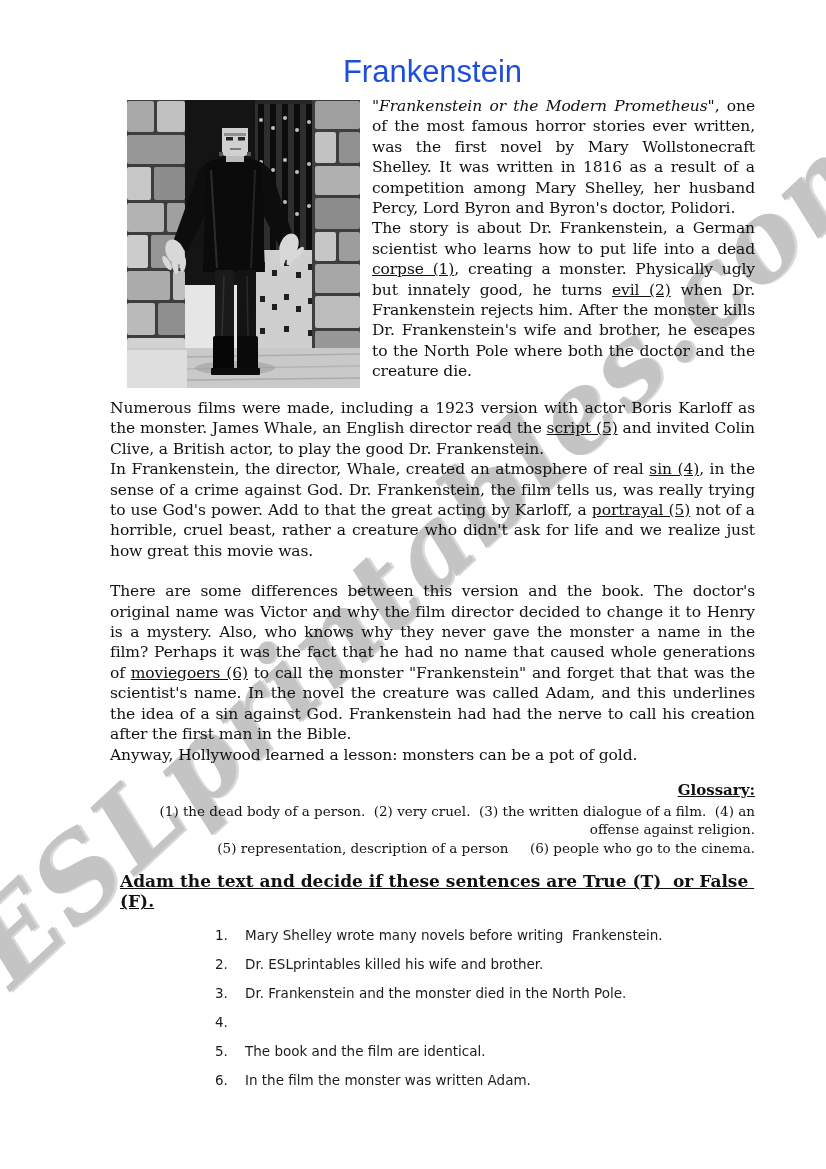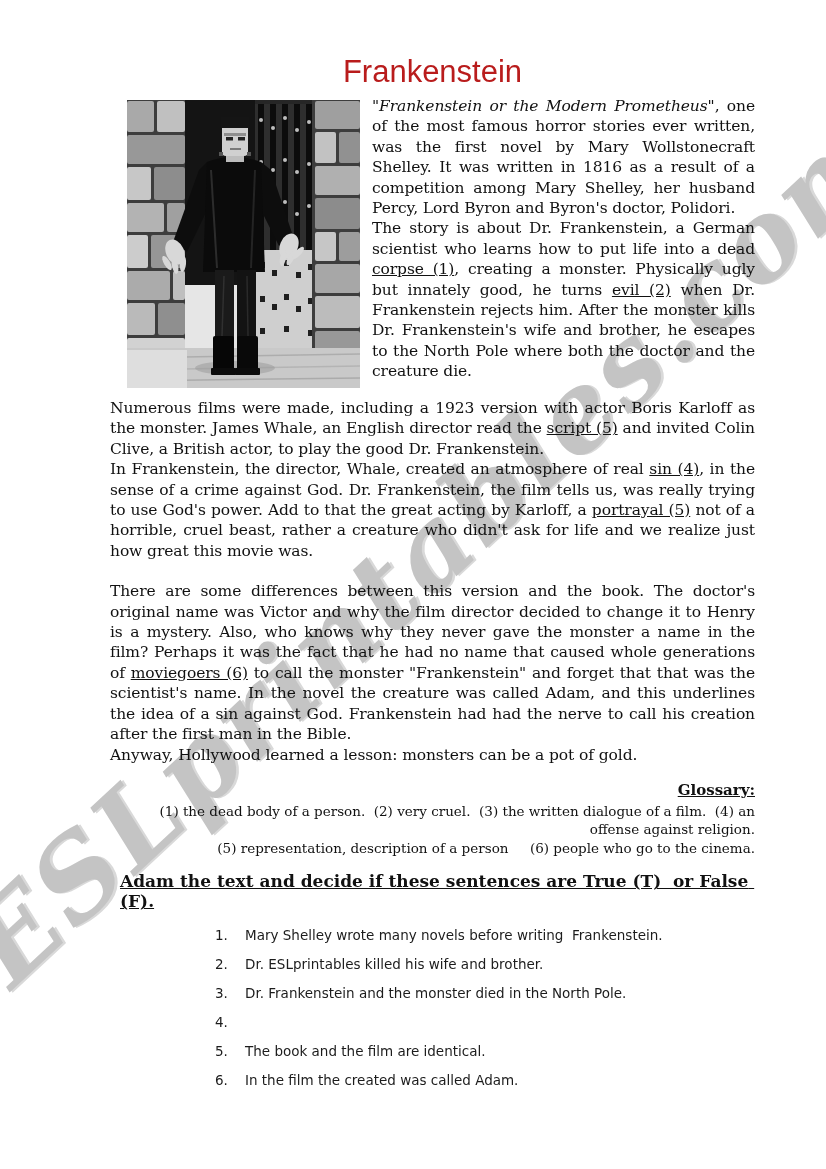--- a/index.html
+++ b/index.html
@@ -18,21 +18,21 @@
     font-size:110px; letter-spacing:3px;
     color:#c4c4c4; text-shadow:2px 2px 0 #d9d9d9;
     white-space:nowrap; z-index:0; user-select:none;
   }
 
   .content { position:relative; z-index:1; padding:54px 71px 0 110px; }
 
   .page-title {
     margin:0 0 6px 0; text-align:center;
     font-family:"Liberation Sans", sans-serif;
-    font-weight:normal; font-size:31px; color:#b91c1c;
+    font-weight:normal; font-size:31px; color:#1d4ed8;
   }
 
   .photo-wrap { float:left; width:233px; height:288px; margin:4px 12px 10px 17px; }
   .photo-wrap svg { display:block; width:233px; height:288px; }
 
   .article p {
     margin:0; text-align:justify;
     font-size:15.5px; line-height:20.4px; letter-spacing:-0.1px;
   }
   .article p.clear-photo { clear:left; }
@@ -232,18 +232,18 @@
         </div>
         <div class="q-row">
           <span class="q-num">4.</span>
         </div>
         <div class="q-row">
           <span class="q-num">5.</span>
           <span class="q-text">The book and the film are identical.</span>
         </div>
         <div class="q-row">
           <span class="q-num">6.</span>
-          <span class="q-text">In the film the created was called Adam.</span>
+          <span class="q-text">In the film the monster was written Adam.</span>
         </div>
       </div>
 
   </div>
 </div>
 
 </body></html>

